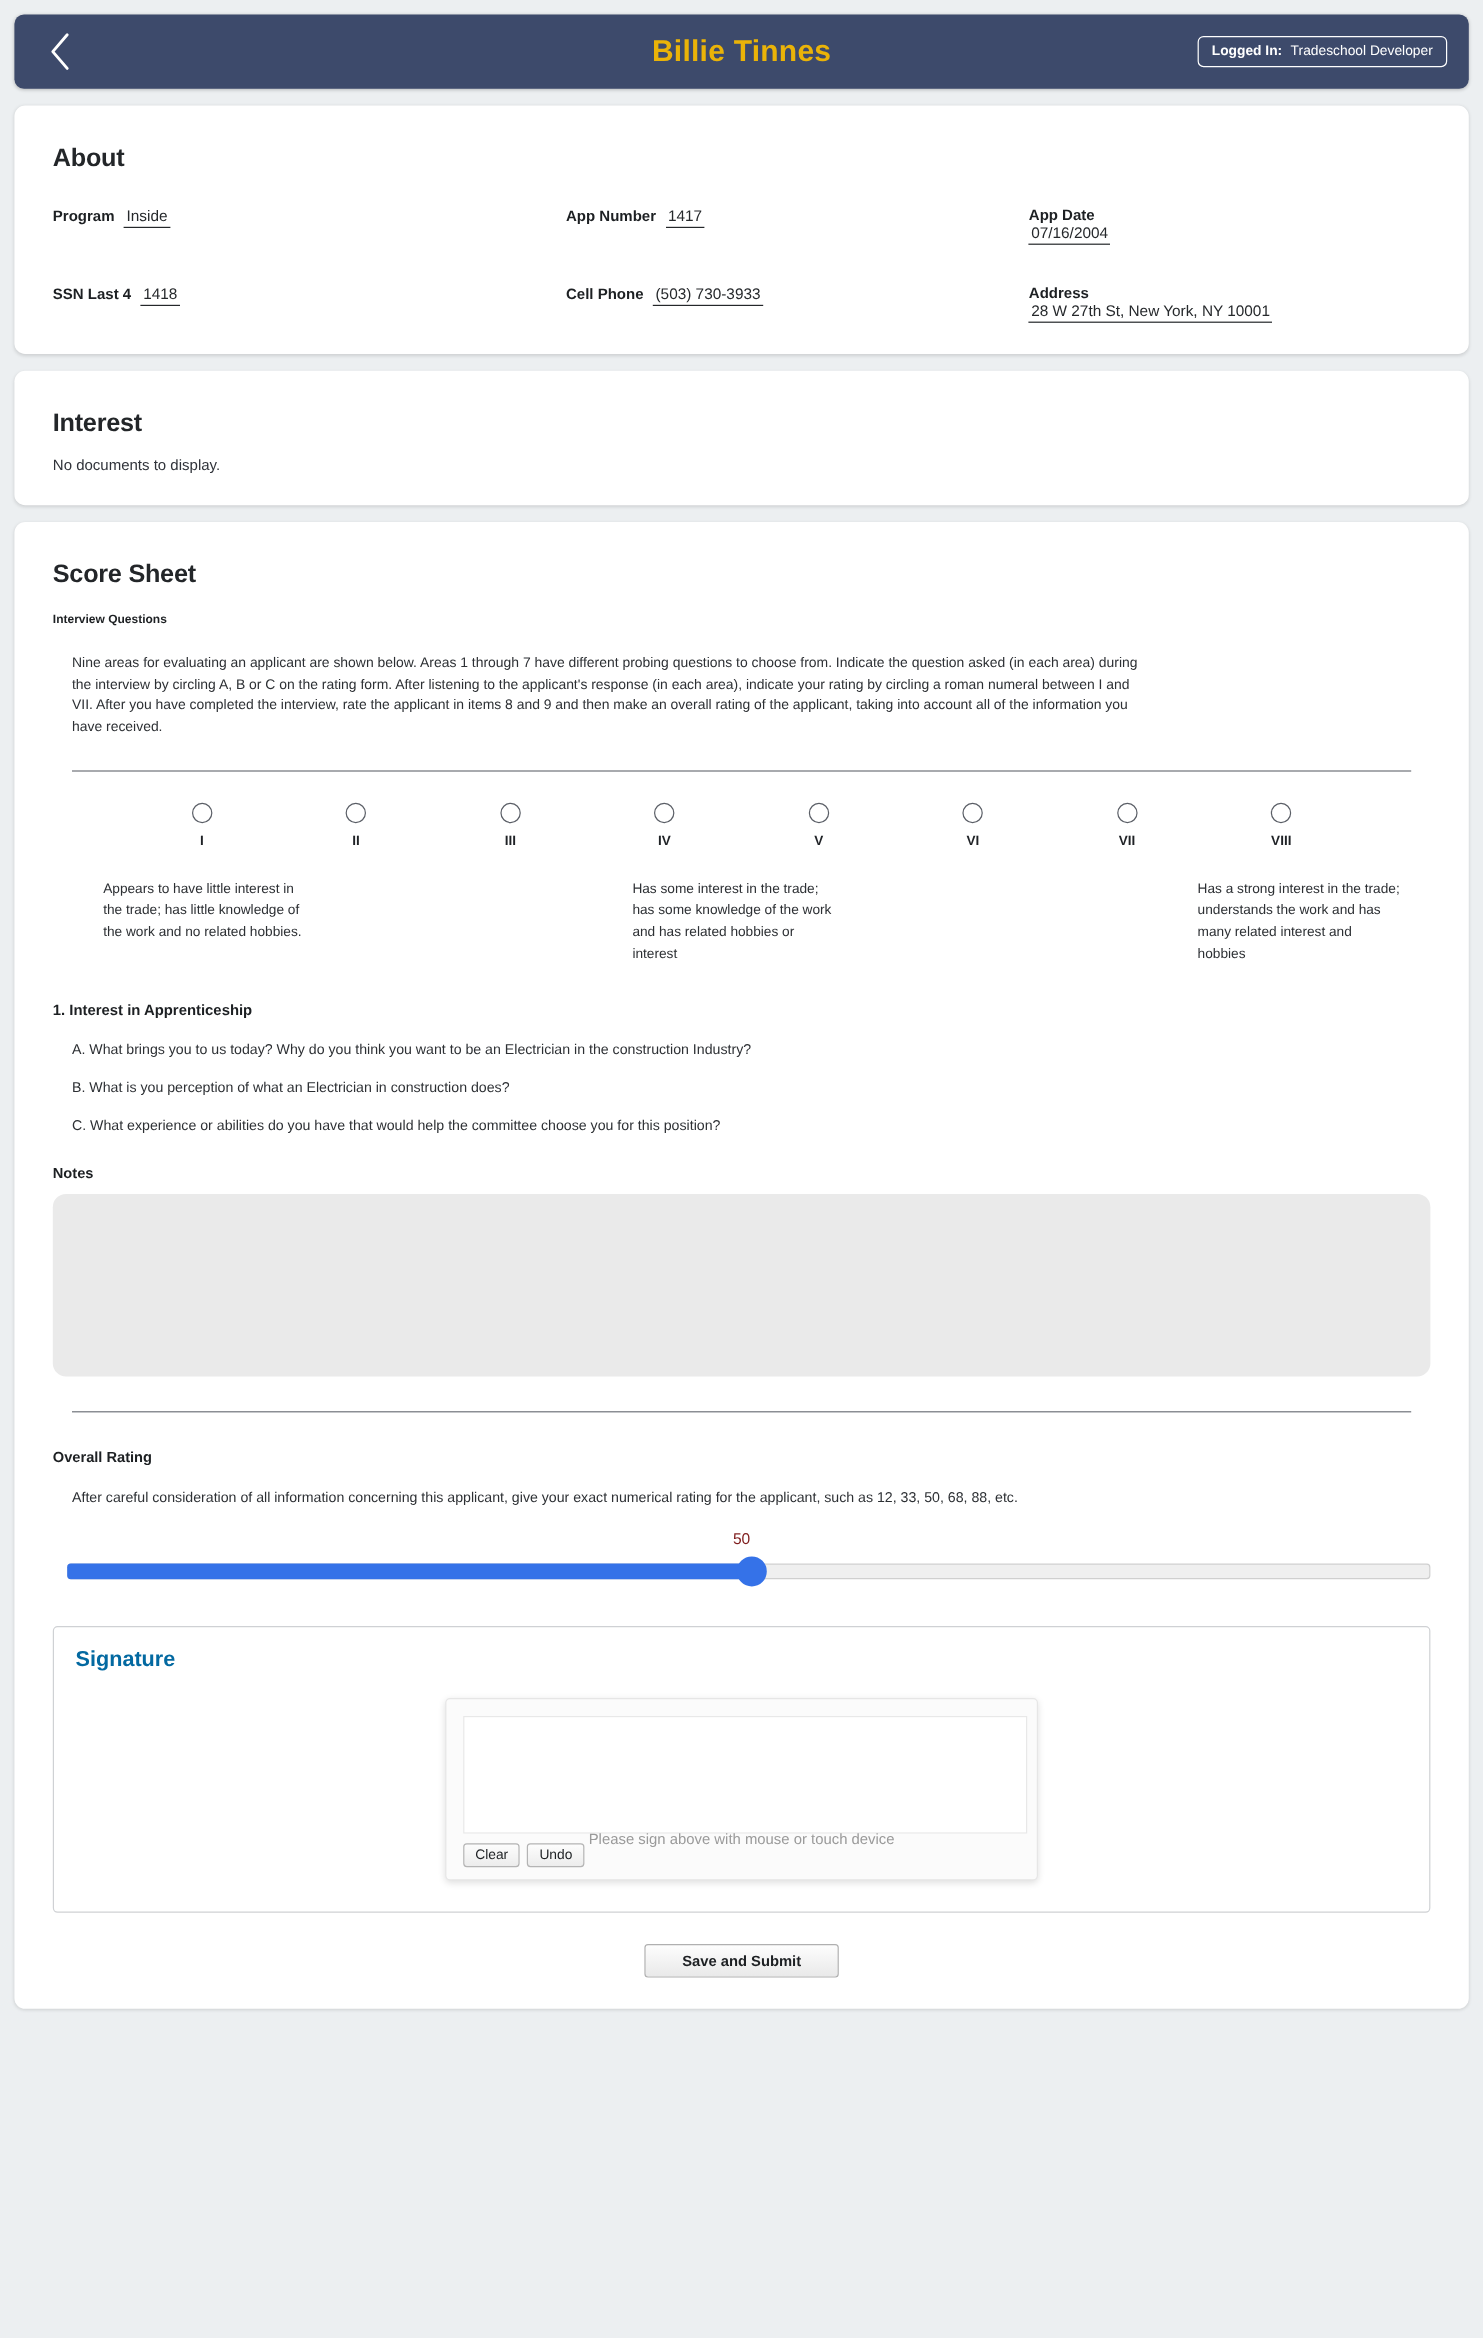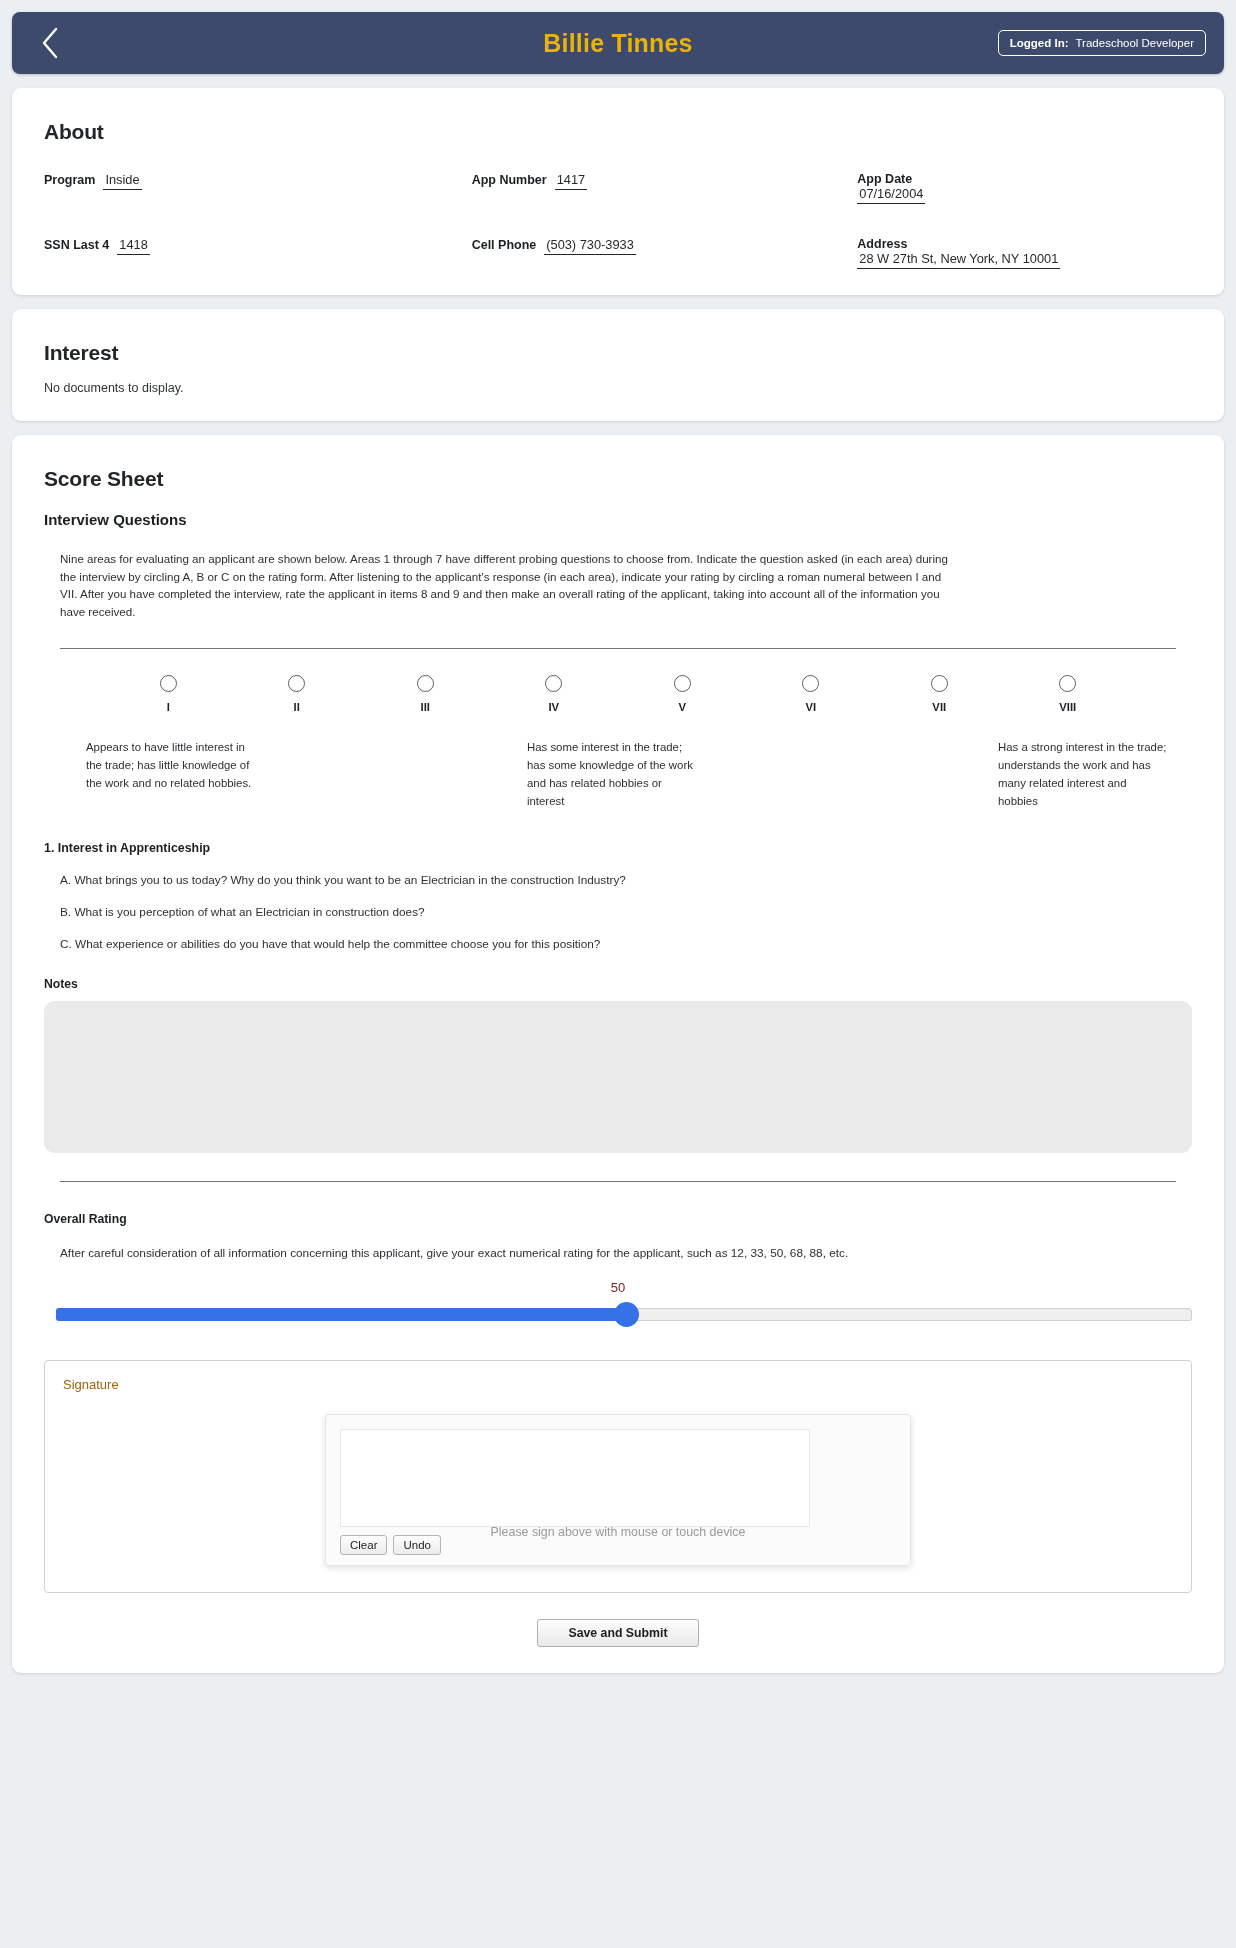--- a/index.html
+++ b/index.html
@@ -91,21 +91,21 @@
     border-bottom: 1px solid #24272a;
     padding: 0 2px 2px 2px;
     margin-left: 8px;
     white-space: nowrap;
   }
 
   .muted-line { font-size: 12.5px; color: #30333a; margin-top: 16px; }
 
   
   .sub-head {
-    font-size: 15px;
+    font-size: 10px;
     font-weight: bold;
     margin-top: 20px;
     color: #1d2023;
   }
   .intro-para {
     margin: 22px 0 0 16px;
     font-size: 11.6px;
     line-height: 1.52;
     color: #2d3034;
     max-width: 894px;
@@ -243,24 +243,24 @@
   }
 
   .sig-panel {
     margin-top: 24px;
     border: 1px solid #cfd1d4;
     border-radius: 4px;
     padding: 16px 18px 26px 18px;
     min-height: 210px;
     position: relative;
   }
-  .sig-title { font-size: 13px; font-weight: normal; color: #a16207; }
+  .sig-title { font-size: 18px; font-weight: bold; color: #0369a1; }
   .sig-pad-outer {
     margin: 22px auto 0 auto;
-    width: 586px;
+    width: 494px;
     background: #fbfbfb;
     border: 1px solid #e6e6e6;
     border-radius: 4px;
     box-shadow: 0 2px 6px rgba(0,0,0,.13);
     padding: 14px 12px 12px 14px;
     position: relative;
     height: 152px;
   }
   .sig-canvas {
     background: #ffffff;

